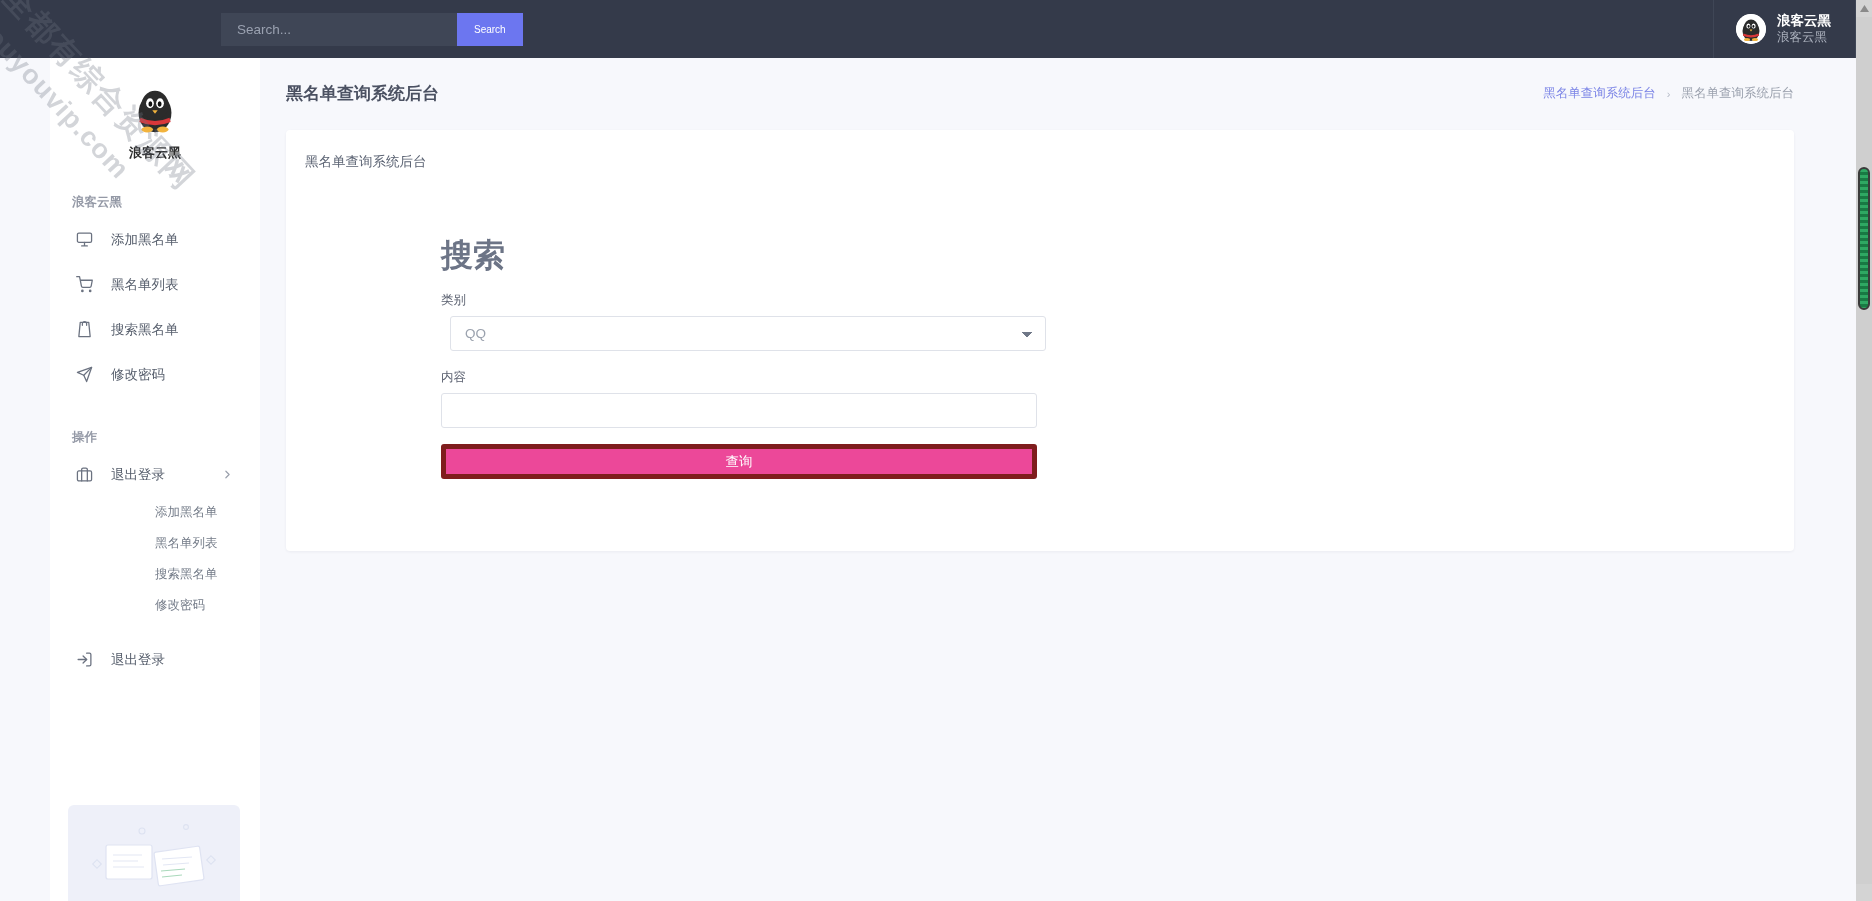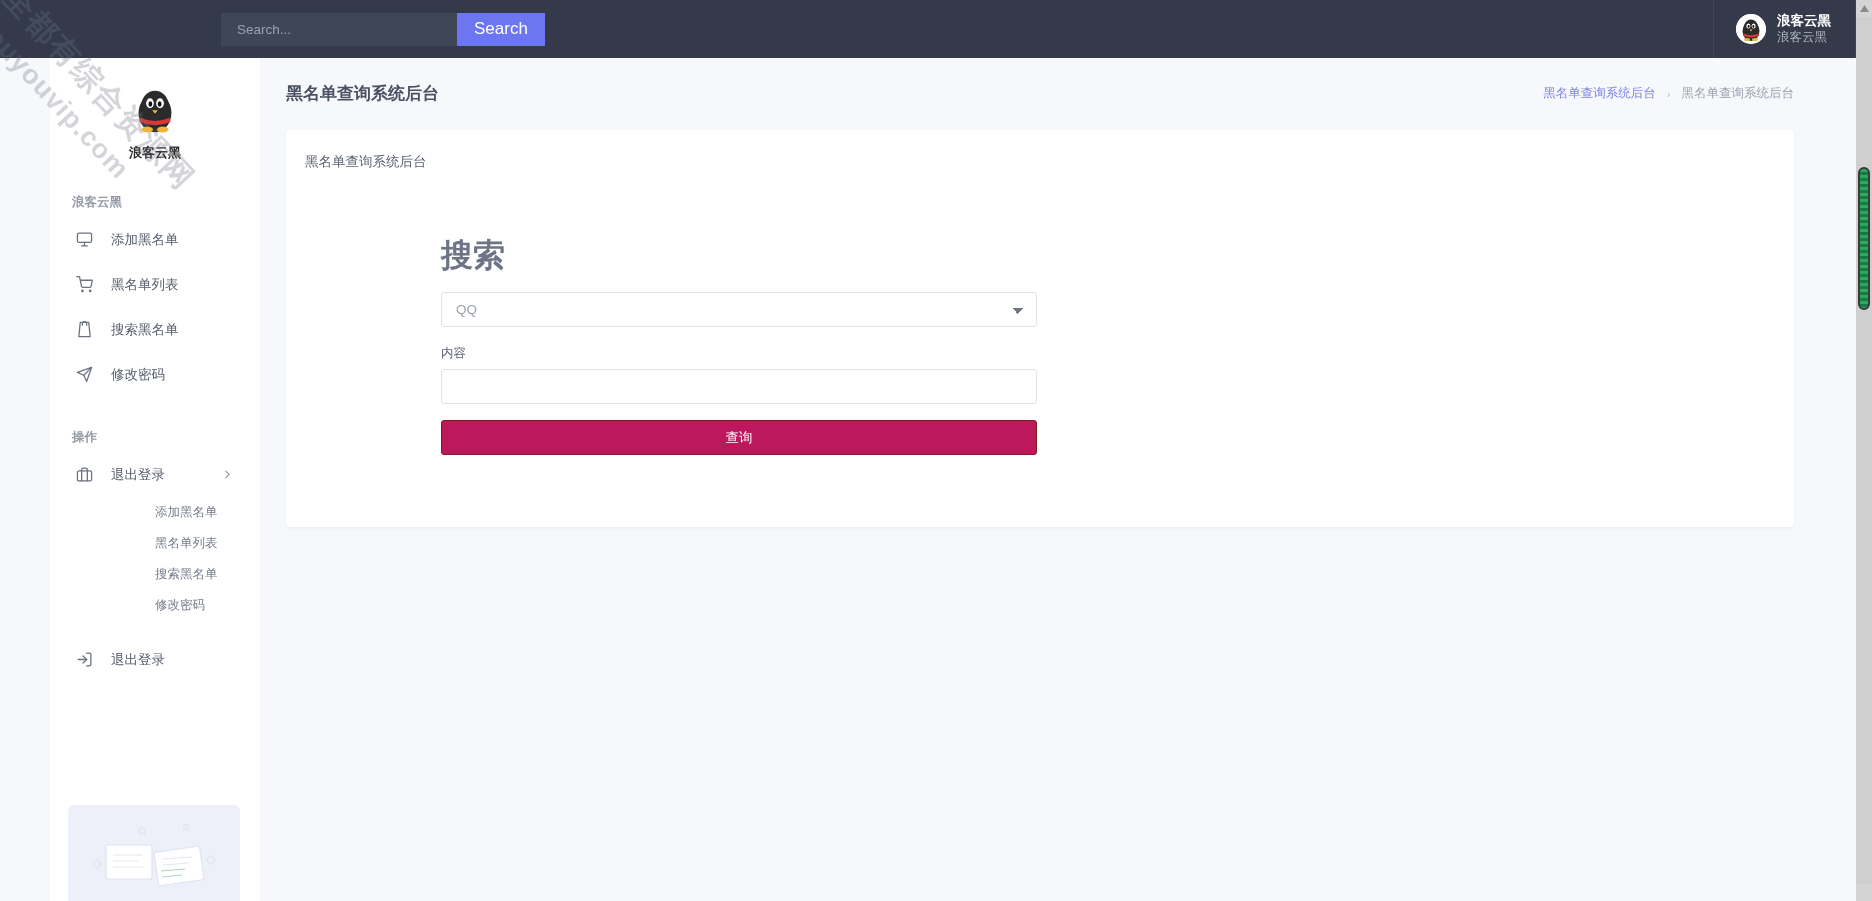--- a/index.html
+++ b/index.html
@@ -33,21 +33,21 @@
     font-size: 13.5px;
     font-family: "Liberation Sans", sans-serif;
     padding: 0 16px;
   }
   .topbar-search-input::placeholder { color: #9aa1b0; }
   .topbar-search-btn {
     height: 33px; padding: 0 17px;
     background: #6c76f0;
     border: none; outline: none;
     color: #ffffff;
-    font-size: 17px;
+    font-size: 10px;
     font-family: "Liberation Sans", sans-serif;
     cursor: pointer;
     display: flex; align-items: center; justify-content: center;
   }
 
   .topbar-user {
     position: absolute; right: 0; top: 0;
     height: 58px;
     display: flex; align-items: center;
     gap: 11px;
@@ -193,28 +193,29 @@
   }
   select.form-control {
     appearance: none; -webkit-appearance: none;
     background-image:
       linear-gradient(45deg, transparent 50%, #6f7787 50%),
       linear-gradient(135deg, #6f7787 50%, transparent 50%);
     background-position: calc(100% - 18px) 15px, calc(100% - 12px) 15px;
     background-size: 6px 6px, 6px 6px;
     background-repeat: no-repeat;
     color: #9ba2ae;
+    margin-left: 9px;
   }
   select.form-control.filled { color: #9ba2ae; }
   .mb-18 { margin-bottom: 18px; }
   .mb-16 { margin-bottom: 16px; }
   .submit-btn {
     width: 596px; height: 35px;
-    background: #be185d;
-    border: 1px solid #7f1d1d;
+    background: #ec4899;
+    border: 5px solid #7f1d1d;
     border-radius: 3px;
     color: #ffffff;
     font-size: 13.5px;
     font-family: Liberation Sans, sans-serif;
     cursor: pointer;
   }
 
   
   .scrollbar {
     position: absolute; top: 0; right: 0;
@@ -424,20 +425,21 @@
         <span class="breadcrumb-current">黑名单查询系统后台</span>
       </div>
     </div>
 
     <div class="card">
       <div class="card-header">黑名单查询系统后台</div>
 
       <div class="form-wrap">
         <div class="form-heading">搜索</div>
 
+        <label class="form-label">类别</label>
         <select class="form-control filled mb-18">
           <option>QQ</option>
         </select>
 
         <label class="form-label">内容</label>
         <input class="form-control mb-16" type="text" placeholder="" style="">
 
 
         <button class="submit-btn">查询</button>
       </div>

